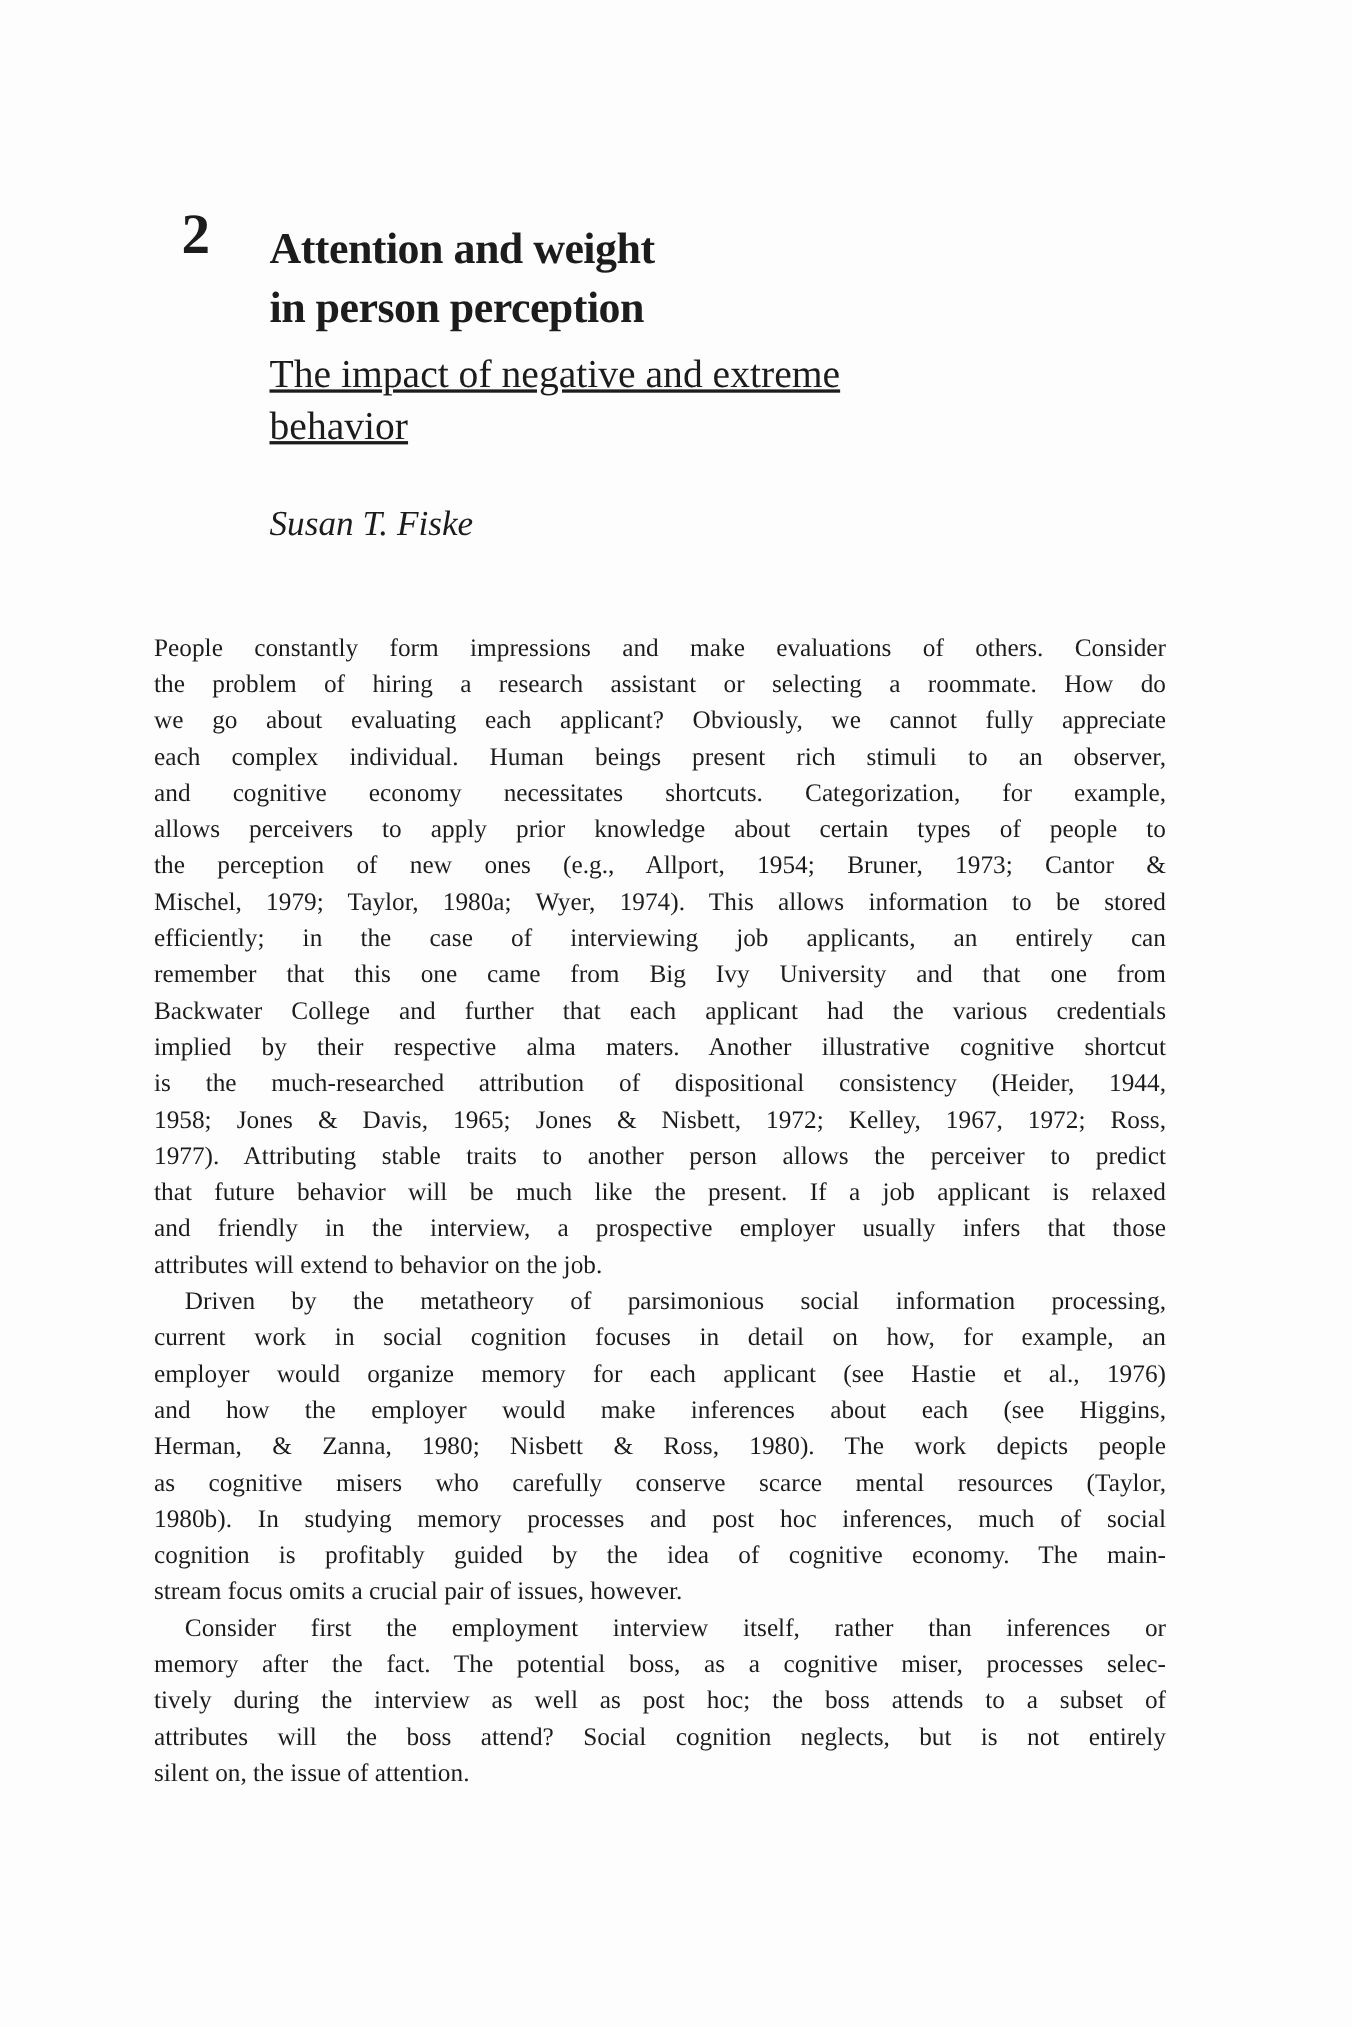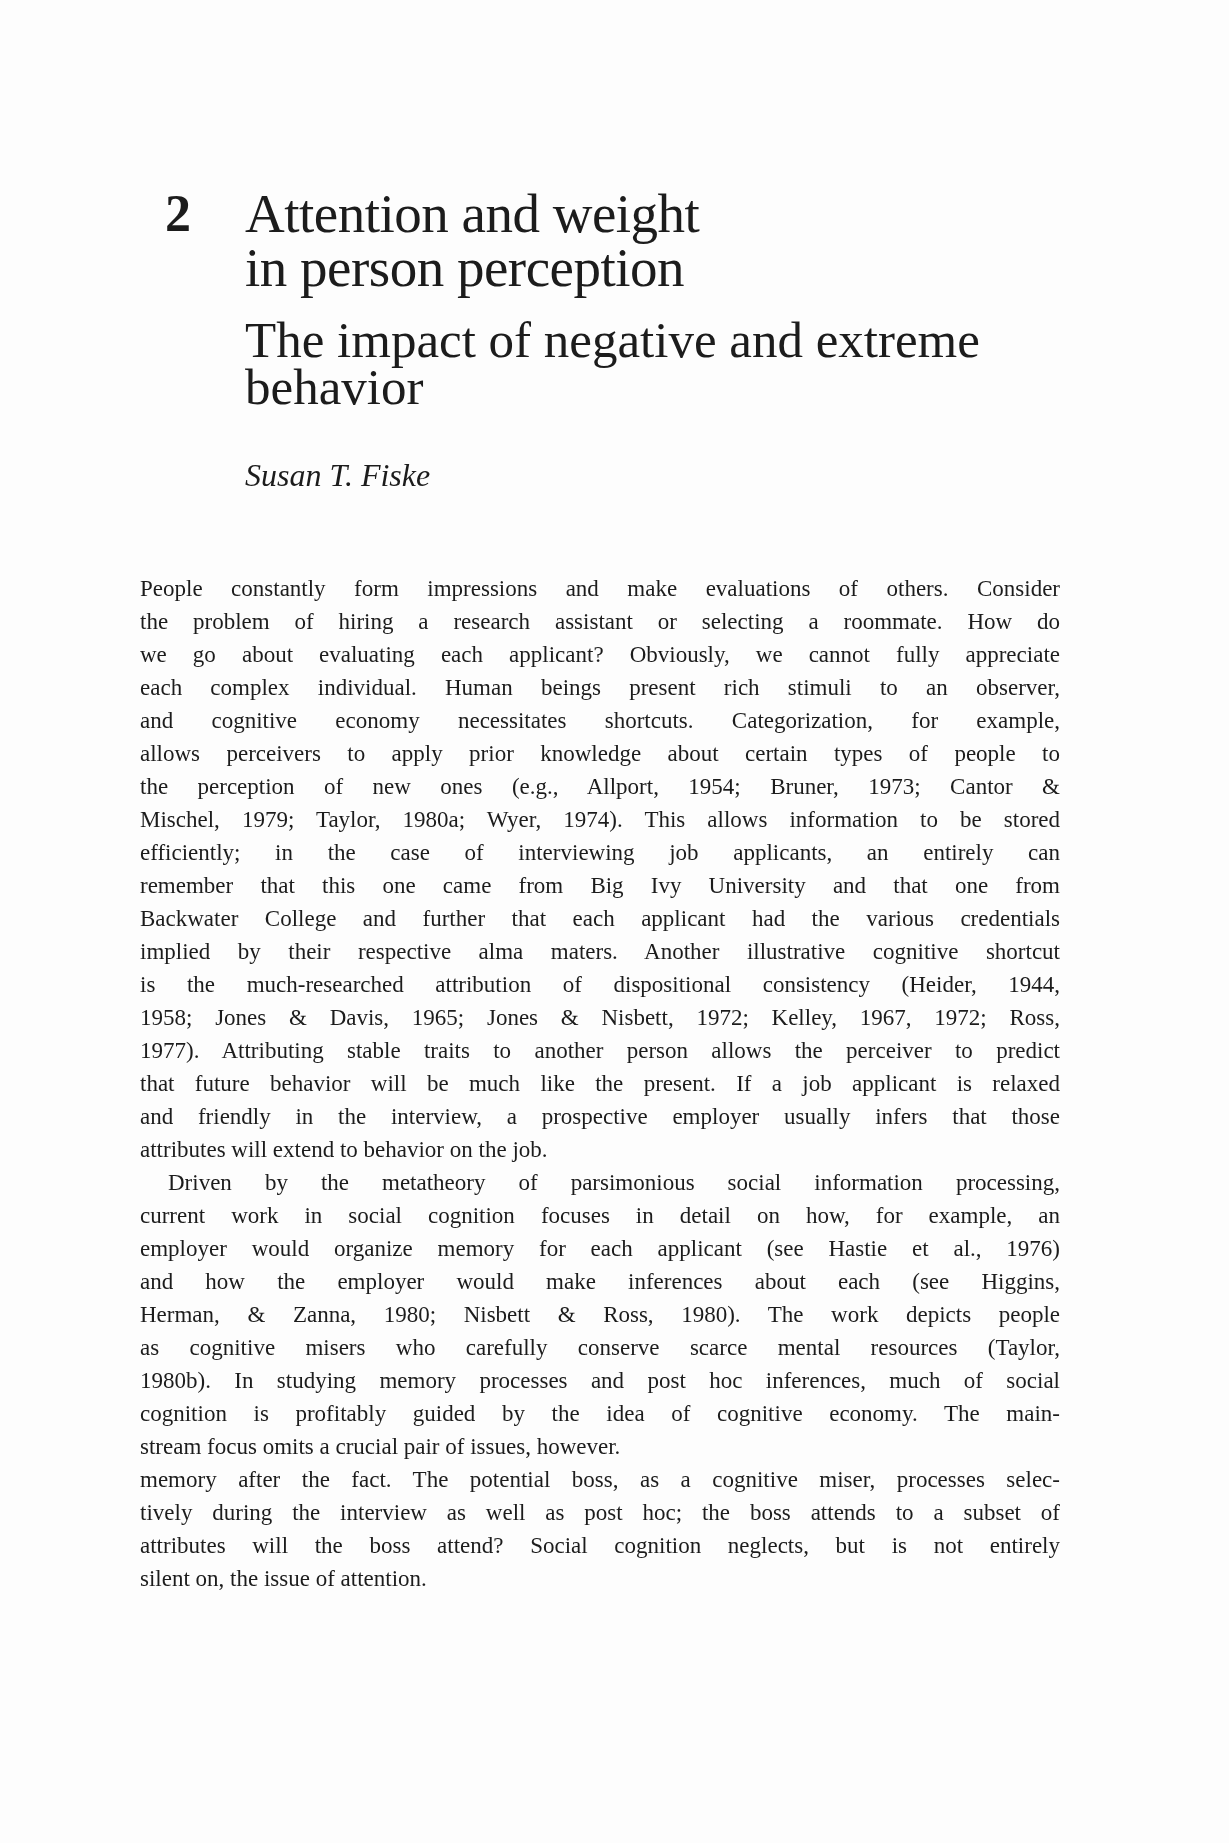--- a/index.html
+++ b/index.html
@@ -20,32 +20,34 @@
     display: flex;
     align-items: flex-start;
   }
   .chapter-num {
     width: 80px;
     font-size: 52px;
     font-weight: bold;
     line-height: 54px;
   }
   .title {
-    font-size: 55px;
-    font-weight: normal;
+    font-size: 40px;
+    font-weight: bold;
     line-height: 54px;
     letter-spacing: -0.5px;
+    margin-top: 12px;
   }
   .subtitle {
     position: absolute;
     left: 245px;
     top: 317px;
-    font-size: 51px;
+    font-size: 36px;
     line-height: 47px;
     font-weight: normal;
+    text-decoration: underline;
   }
   .author {
     position: absolute;
     left: 245px;
     top: 457px;
     font-size: 32px;
     font-style: italic;
   }
   .body-text {
     position: absolute;
@@ -107,19 +109,20 @@
       <div class="line last">attributes will extend to behavior on the job.</div>
       <div class="line indent">Driven by the metatheory of parsimonious social information processing,</div>
       <div class="line">current work in social cognition focuses in detail on how, for example, an</div>
       <div class="line">employer would organize memory for each applicant (see Hastie et al., 1976)</div>
       <div class="line">and how the employer would make inferences about each (see Higgins,</div>
       <div class="line">Herman, &amp; Zanna, 1980; Nisbett &amp; Ross, 1980). The work depicts people</div>
       <div class="line">as cognitive misers who carefully conserve scarce mental resources (Taylor,</div>
       <div class="line">1980b). In studying memory processes and post hoc inferences, much of social</div>
       <div class="line">cognition is profitably guided by the idea of cognitive economy. The main-</div>
       <div class="line last">stream focus omits a crucial pair of issues, however.</div>
+      <div class="line indent">Consider first the employment interview itself, rather than inferences or</div>
       <div class="line">memory after the fact. The potential boss, as a cognitive miser, processes selec-</div>
       <div class="line">tively during the interview as well as post hoc; the boss attends to a subset of</div>
       <div class="line">attributes will the boss attend? Social cognition neglects, but is not entirely</div>
       <div class="line last">silent on, the issue of attention.</div>
     </div>
 
 </div>
 
 </body></html>

